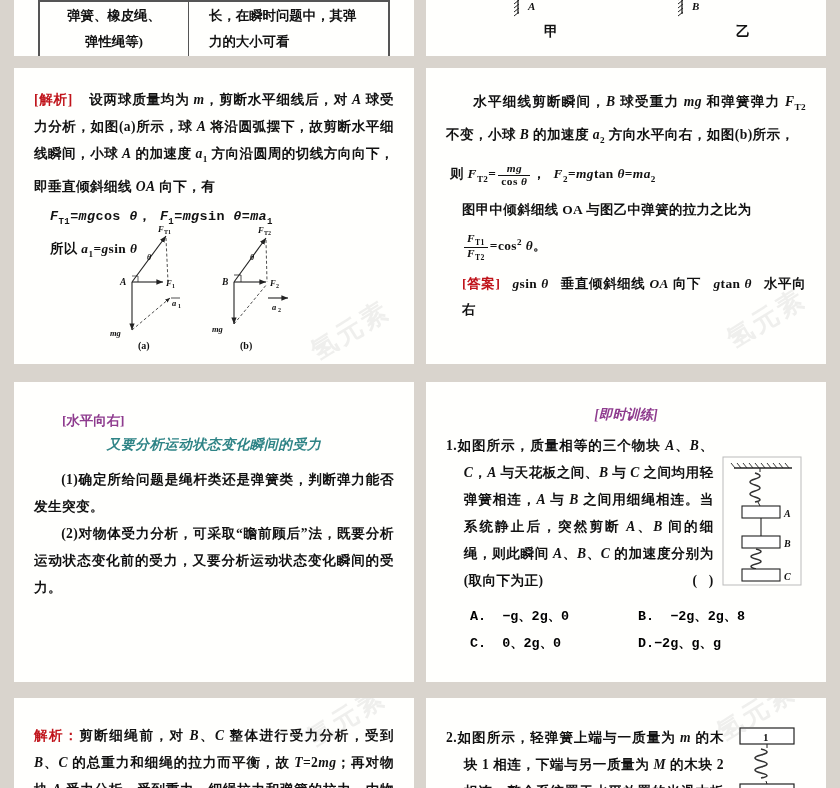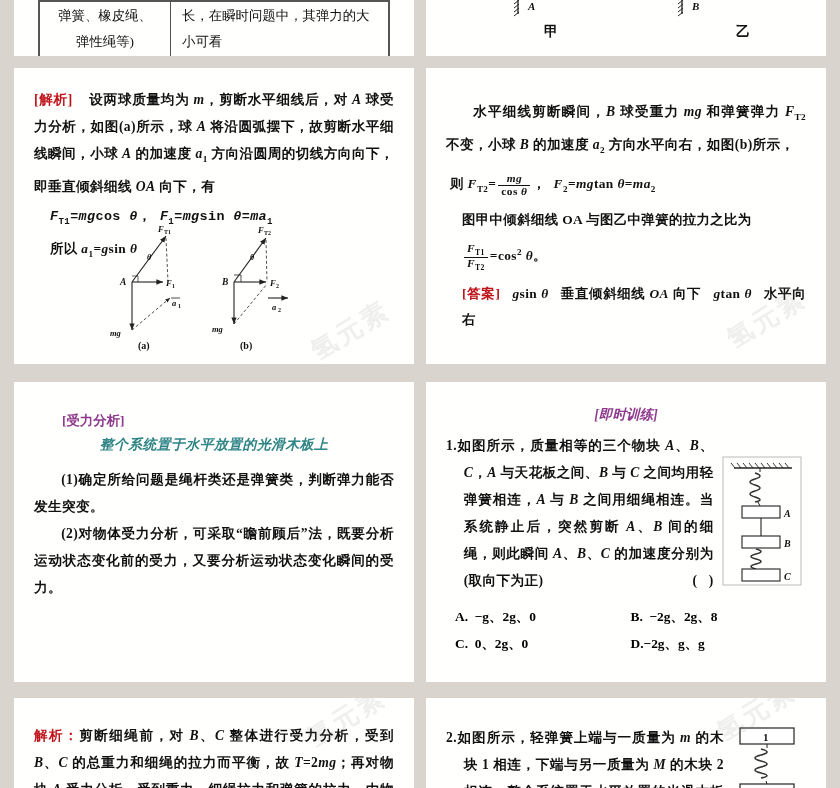--- a/index.html
+++ b/index.html
@@ -49,22 +49,22 @@
   sup{font-size:.68em;vertical-align:super;}
   sub{font-size:.68em;vertical-align:sub;}
 
   
   .tbl{
     border:2px solid #555;border-collapse:collapse;
     width:352px;margin:0 auto;
   }
   .tbl td{
     border:1px solid #555;
-    font-size:13.4px;font-weight:400;line-height:26px;
-    padding:1px 11px;color:#111;vertical-align:top;
+    font-size:13.4px;font-weight:700;line-height:26px;
+    padding:1px 20px;color:#111;vertical-align:top;
   }
   .tbl td.c{text-align:center;width:108px;}
 
   
   .opts{display:grid;grid-template-columns:1fr 1fr;row-gap:2px;font-size:13.4px;font-weight:700;line-height:25px;}
 
   
   .wm{
     position:absolute;color:rgba(120,120,120,.12);
     font-size:26px;font-weight:700;
@@ -199,21 +199,21 @@
         <text x="172" y="90" font-family="Liberation Serif, serif" font-size="8.5" font-style="italic" font-weight="bold" fill="#111">a</text>
         <text x="178" y="92" font-family="Liberation Serif, serif" font-size="6" font-weight="bold" fill="#111">2</text>
         <text x="140" y="129" font-family="Liberation Serif, serif" font-size="10" font-weight="bold" fill="#111">(b)</text>
       </g>
     </svg>
   </div>
   <div class="wm" style="right:20px;bottom:16px;">氢元素</div>
 </div>
 
 <div class="panel col-r row-2">
-  <div class="inner body-cn" style="padding-top:30px;">
+  <div class="inner body-cn" style="padding-top:20px;">
     <p class="indent" style="margin:0;">
       水平细线剪断瞬间，<i>B</i> 球受重力 <i>mg</i> 和弹簧弹力 <i>F</i><sub>T2</sub> 不变，小球 <i>B</i> 的加速度 <i>a</i><sub>2</sub> 方向水平向右，如图(b)所示，
     </p>
     <p class="eq" style="margin:8px 0 0 4px;">
       则&nbsp;<i>F</i><sub>T2</sub>=<span class="frac"><span class="num"><i>mg</i></span><span class="den">cos&nbsp;<i>θ</i></span></span>，&nbsp;&nbsp;<i>F</i><sub>2</sub>=<i>mg</i>tan&nbsp;<i>θ</i>=<i>ma</i><sub>2</sub>
     </p>
     <p class="eq" style="margin:5px 0 0 16px;">图甲中倾斜细线 OA 与图乙中弹簧的拉力之比为</p>
     <p class="eq" style="margin:6px 0 0 16px;">
       <span class="frac"><span class="num"><i>F</i><sub>T1</sub></span><span class="den"><i>F</i><sub>T2</sub></span></span>=cos<sup>2</sup>&nbsp;<i>θ</i>。
     </p>
@@ -221,22 +221,22 @@
       <span class="tag-red">[答案]</span>&nbsp;&nbsp;
       <i>g</i>sin&nbsp;<i>θ</i>&nbsp;&nbsp;&nbsp;垂直倾斜细线 <i>OA</i> 向下&nbsp;&nbsp;&nbsp;<i>g</i>tan&nbsp;<i>θ</i>&nbsp;&nbsp;&nbsp;水平向右
     </p>
 
   </div>
   <div class="wm" style="right:16px;bottom:28px;">氢元素</div>
 </div>
 
 <div class="panel col-l row-3">
   <div class="inner" style="padding-top:30px;">
-    <div class="tag-purple" style="font-size:13.4px;margin-left:28px;">[受力分析]</div>
-    <div class="tag-teal center" style="font-size:13.8px;margin-top:6px;letter-spacing:.5px;">整个系统置于水平放置的光滑木板上</div>
+    <div class="tag-purple" style="font-size:13.4px;margin-left:28px;">[水平向右]</div>
+    <div class="tag-teal center" style="font-size:13.8px;margin-top:6px;letter-spacing:.5px;">又要分析运动状态变化瞬间的受力</div>
     <p class="body-cn indent" style="margin:12px 0 0 0;">(1)确定所给问题是绳杆类还是弹簧类，判断弹力能否发生突变。</p>
     <p class="body-cn indent" style="margin:0;">(2)对物体受力分析，可采取“瞻前顾后”法，既要分析运动状态变化前的受力，又要分析运动状态变化瞬间的受力。</p>
   </div>
 </div>
 
 <div class="panel col-r row-3">
   <div class="inner" style="padding-top:24px;">
     <div class="tag-purple center" style="font-size:13.6px;">[即时训练]</div>
     <div style="display:flex;align-items:flex-start;margin-top:8px;">
       <div class="body-cn hang" style="width:250px;">
@@ -273,21 +273,21 @@
           <text x="62" y="91" font-family="Liberation Serif, serif" font-size="10" font-style="italic" font-weight="bold" fill="#111">B</text>
 
           <path d="M34,93 q10,2.5 0,5 q-10,2.5 0,5 q10,2.5 0,5 q-10,2.5 0,5" fill="none" stroke="#333" stroke-width="1.5"></path>
           <line x1="38" y1="113" x2="39" y2="116" stroke="#222" stroke-width="1"></line>
 
           <rect x="20" y="113" width="38" height="12" fill="#fff" stroke="#222" stroke-width="1.1"></rect>
           <text x="62" y="124" font-family="Liberation Serif, serif" font-size="10" font-style="italic" font-weight="bold" fill="#111">C</text>
         </svg>
       </div>
     </div>
-    <div class="opts" style="margin:10px 0 0 9px;">
+    <div class="opts" style="margin:10px 0 0 24px;font-family:Liberation Mono, monospace;">
       <div><span>A.</span>&nbsp;&nbsp;<span>−g、2g、0</span></div>
       <div><span>B.</span>&nbsp;&nbsp;<span>−2g、2g、8</span></div>
       <div><span>C.</span>&nbsp;&nbsp;<span>0、2g、0</span></div>
       <div><span>D.</span><span>−2g、g、g</span></div>
     </div>
   </div>
 </div>
 
 <div class="panel col-l row-4">
   <div class="inner body-cn" style="padding-top:24px;">

